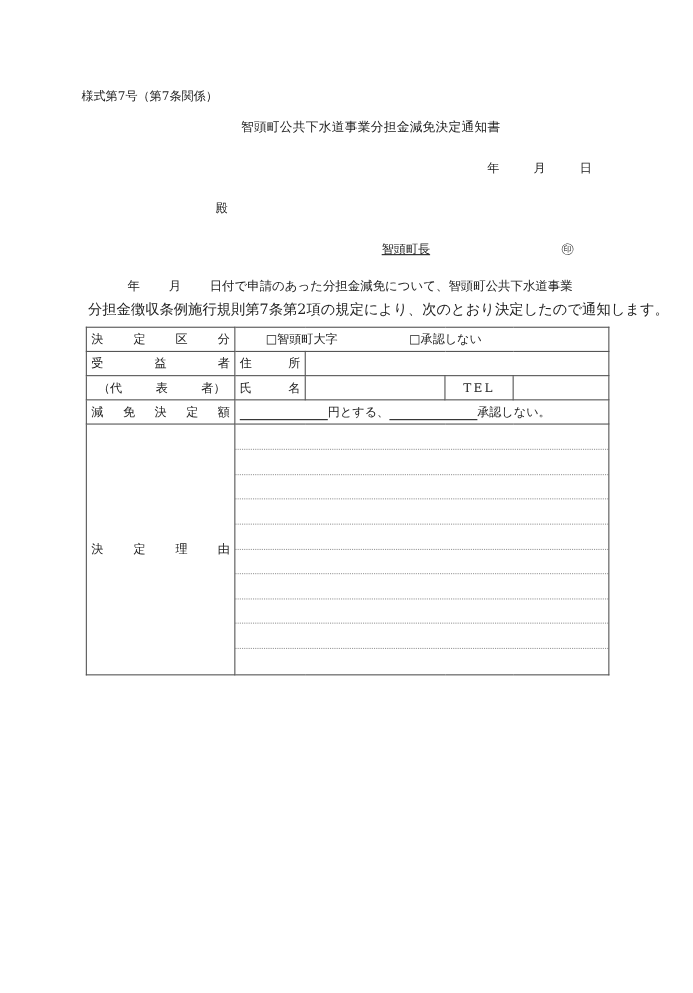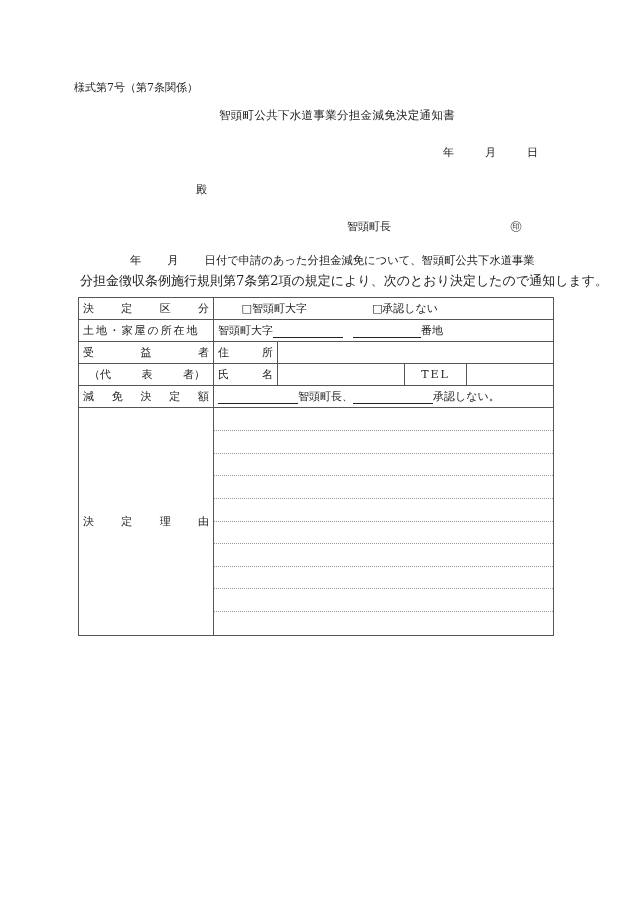--- a/index.html
+++ b/index.html
@@ -4,23 +4,23 @@
 <style>
   html, body { margin:0; padding:0; background:#fff; }
   body { width:630px; height:903px; position:relative; overflow:hidden;
          font-family:"DejaVu Serif","Liberation Serif",serif; color:#222; font-size:11px; }
   .abs { position:absolute; white-space:nowrap; }
   .form-no { left:74px; top:80px; }
   .title { left:198px; top:108px; font-size:11.5px; letter-spacing:0.3px;margin-left:21px; }
   .date { left:443px; top:145px; }
   .date span { display:inline-block; }
   .addressee { left:196px; top:182px; }
-  .mayor { left:347px; top:219px; }
+  .mayor { left:347px; top:219px;text-decoration:underline; }
   .seal { left:510px; top:218px; font-size:12px; }
-  .body1 { left:87px; top:253px; font-size:11.3px; }
+  .body1 { left:73px; top:253px; font-size:11.3px; }
   .body2 { left:80px; top:272px; font-size:13px; }
   .spacer { display:inline-block; }
 
   table.form { position:absolute; left:78px; top:297px; width:475px; border-collapse:collapse;
                table-layout:fixed; font-size:11px; }
   table.form td { border:1px solid #555; padding:0 4px; height:21px; vertical-align:middle; }
   td.lbl { width:127px; }
   .spread { display:flex; justify-content:space-between; }
   .center { text-align:center;margin-left:23px; }
   .ul { display:inline-block; border-bottom:1px solid #222; height:12px; vertical-align:bottom; }
@@ -71,28 +71,20 @@
     </td>
     <td colspan="4">
       <span style="display:inline-block;width:20px"></span>
       <span>□智頭町大字</span>
       <span style="display:inline-block;width:58px"></span>
       <span>□承認しない</span>
     </td>
   </tr>
   <tr>
     <td class="lbl">
-      <span style="letter-spacing:1.9px">土地・家屋の所在地</span>
-    </td>
-    <td colspan="4">
-      <span>智頭町大字</span><span class="ul" style="width:70px"></span><span class="spacer" style="width:10px"></span><span class="ul" style="width:68px"></span><span>番地</span>
-    </td>
-  </tr>
-  <tr>
-    <td class="lbl">
       <div class="spread">
         <span>受</span>
         <span>益</span>
         <span>者</span>
       </div>
     </td>
     <td>
       <div class="spread">
         <span>住</span>
         <span>所</span>
@@ -122,21 +114,21 @@
     <td class="lbl">
       <div class="spread">
         <span>減</span>
         <span>免</span>
         <span>決</span>
         <span>定</span>
         <span>額</span>
       </div>
     </td>
     <td colspan="4">
-      <span class="ul" style="width:80px"></span><span>智頭町長、</span><span class="ul" style="width:80px"></span><span>承認しない。</span>
+      <span class="ul" style="width:80px"></span><span>円とする、</span><span class="ul" style="width:80px"></span><span>承認しない。</span>
     </td>
   </tr>
   <tr>
     <td class="lbl" style="height:227px">
       <div class="spread">
         <span>決</span>
         <span>定</span>
         <span>理</span>
         <span>由</span>
       </div>

